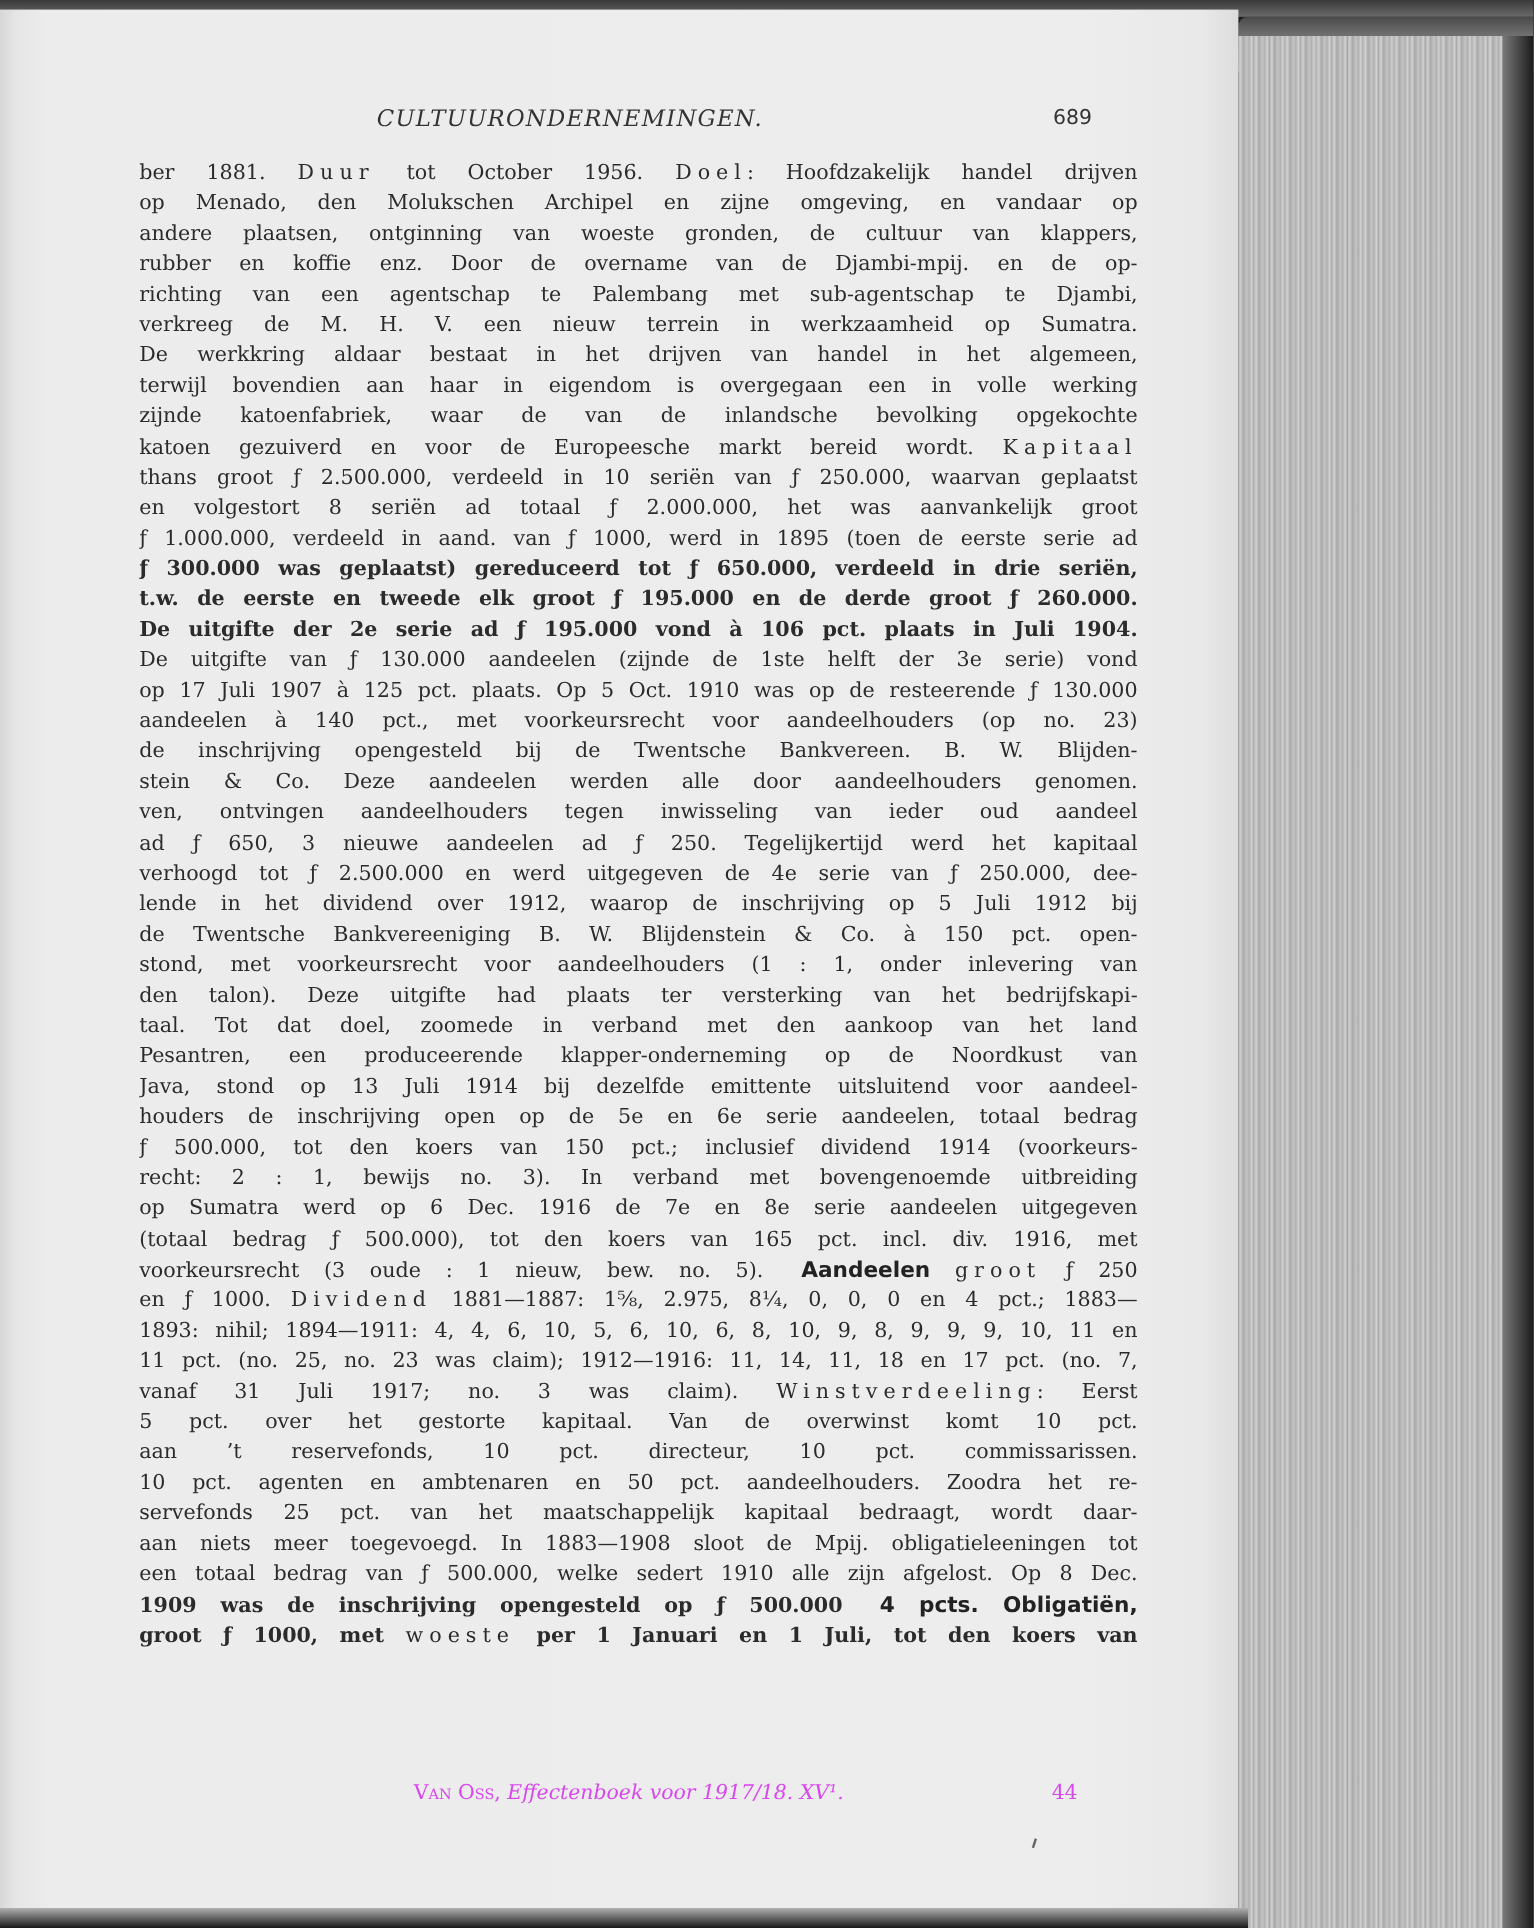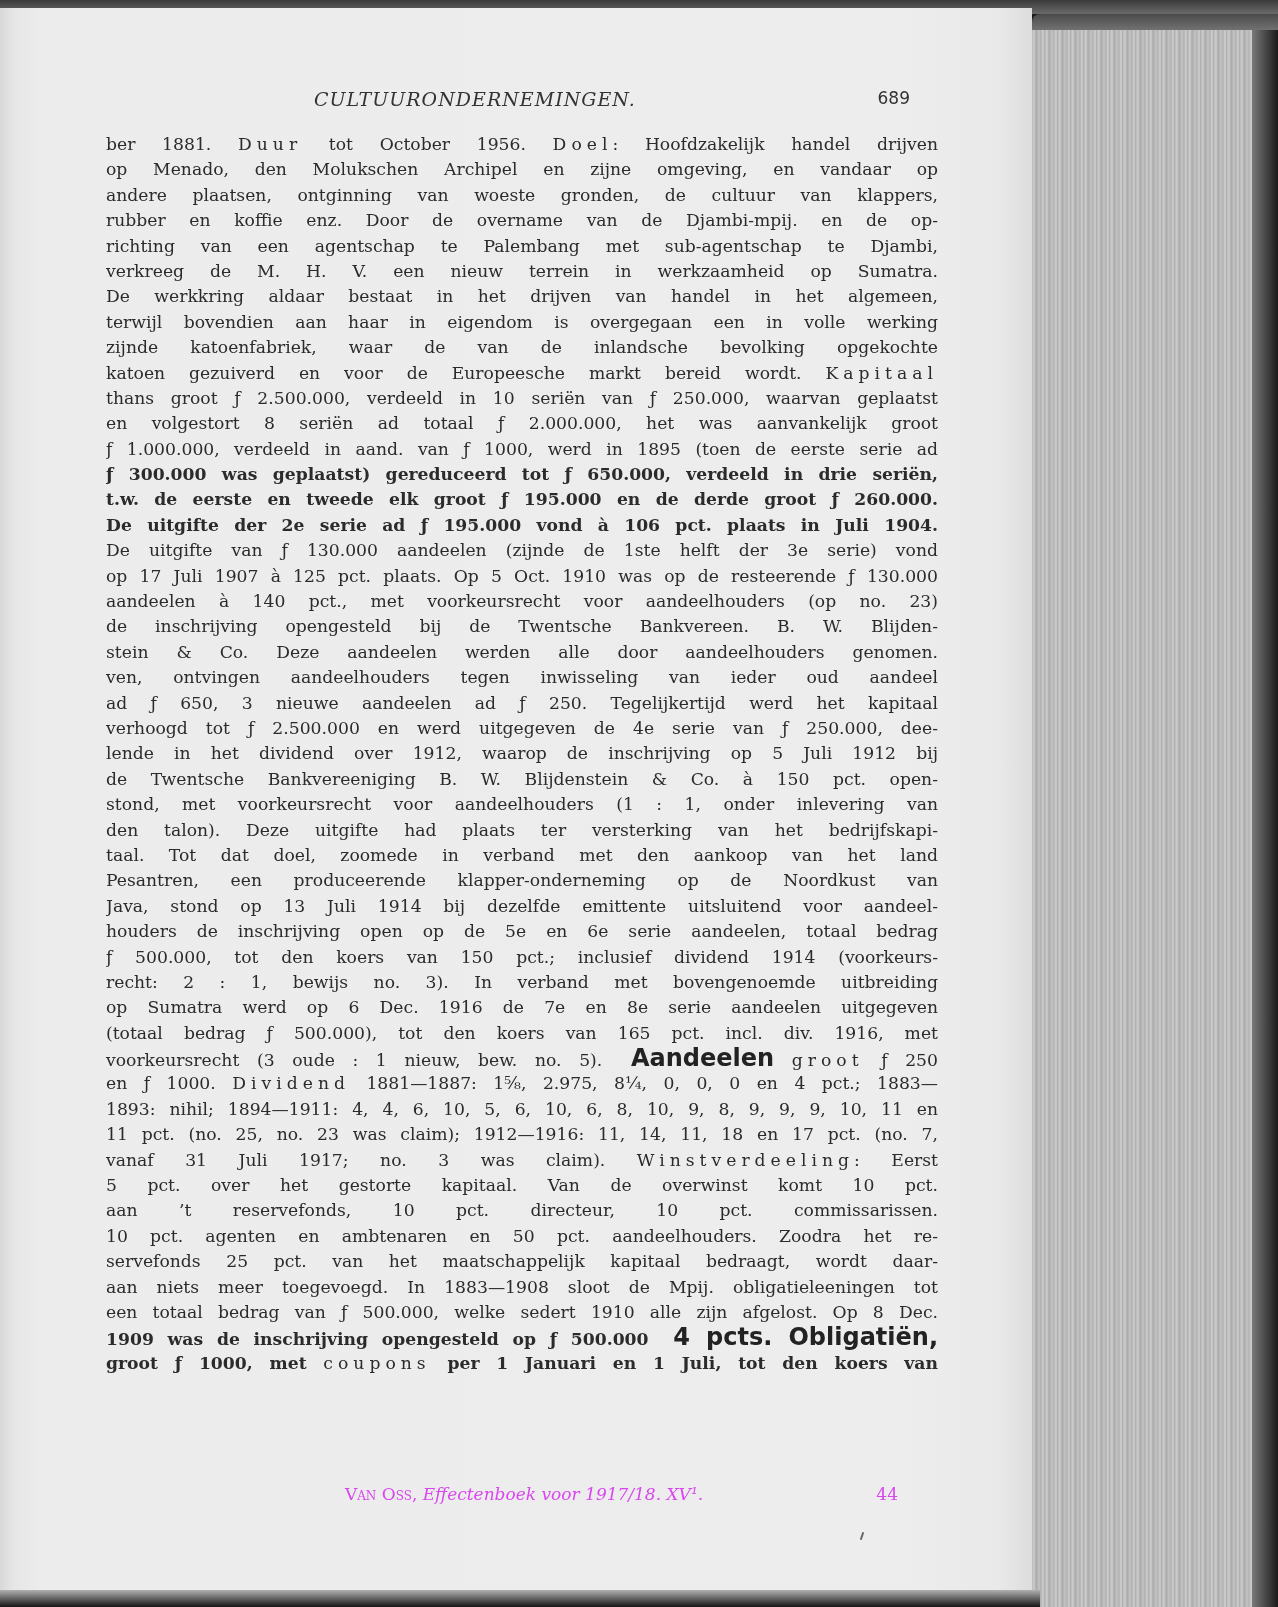--- a/index.html
+++ b/index.html
@@ -42,32 +42,32 @@
     }
     .running-head .title {
       position: absolute; left: 230px; top: 0;
       font-style: italic; letter-spacing: 1px;
     }
     .running-head .pagenum {
       position: absolute; right: 4px; top: 0;
       font-family: "DejaVu Sans", sans-serif; font-size: 17px;
     }
     .body-text {
-      position: absolute; left: 106px; top: 132px; width: 832px;
+      position: absolute; left: 116px; top: 132px; width: 832px;
       font-size: 17.2px; line-height: 25.4px; color: #2b2b2b;
     }
     .line {
       display: block; white-space: nowrap;
       text-align: justify; text-align-last: justify;
       height: 25.4px; overflow: hidden;
     }
     .spaced { letter-spacing: 5px; }
     .bold-sans {
       font-family: "DejaVu Sans", "Liberation Sans", sans-serif; font-weight: bold;
-      font-size: 24px; color: #222; margin-left: 11px;
+      font-size: 18px; color: #222; margin-left: 11px;
     }
     .boldish { font-weight: bold; margin-top: 40px; }
     .footer {
       position: absolute; left: 124px; top: 1484px; width: 800px; height: 26px;
       font-size: 17px; color: #d946ef; text-align: center;
     }
     .footer .author { font-variant: small-caps; }
     .footer .book { font-style: italic; }
     .footer .sig { position: absolute; right: 26px; top: 0; }
     .pen-mark {
@@ -133,21 +133,21 @@
     <span class="line"><span>1893: nihil; 1894—1911: 4, 4, 6, 10, 5, 6, 10, 6, 8, 10, 9, 8, 9, 9, 9, 10, 11 en</span></span>
     <span class="line"><span>11 pct. (no. 25, no. 23 was claim); 1912—1916: 11, 14, 11, 18 en 17 pct. (no. 7,</span></span>
     <span class="line"><span>vanaf 31 Juli 1917; no. 3 was claim).  </span><span class="spaced">Winstverdeeling</span><span>:  Eerst</span></span>
     <span class="line"><span>5 pct.  over  het  gestorte  kapitaal.   Van de overwinst komt 10 pct.</span></span>
     <span class="line"><span>aan  ’t  reservefonds,  10  pct.  directeur,  10  pct.  commissarissen.</span></span>
     <span class="line"><span>10 pct. agenten en ambtenaren en 50 pct. aandeelhouders. Zoodra het re-</span></span>
     <span class="line"><span>servefonds 25 pct. van het maatschappelijk kapitaal bedraagt, wordt daar-</span></span>
     <span class="line"><span>aan niets meer toegevoegd. In 1883—1908 sloot de Mpij. obligatieleeningen tot</span></span>
     <span class="line"><span>een totaal bedrag van ƒ 500.000, welke sedert 1910 alle zijn afgelost. Op 8 Dec.</span></span>
     <span class="line"><span class="boldish">1909 was de inschrijving opengesteld op ƒ 500.000 </span><span class="bold-sans">4 pcts. Obligatiën,</span></span>
-    <span class="line"><span class="boldish">groot ƒ 1000, met </span><span class="spaced">coupons</span><span class="boldish"> per 1 Januari en 1 Juli, tot den koers van</span></span>
+    <span class="line"><span class="boldish">groot ƒ 1000, met </span><span class="spaced">woeste</span><span class="boldish"> per 1 Januari en 1 Juli, tot den koers van</span></span>
   </div>
 
 <div class="footer">
   <span class="author">Van Oss,</span>
   <span class="book">Effectenboek voor 1917/18.</span>
   <span class="book">XV¹.</span>
   <span class="sig">44</span>
 </div>
 
 <div class="pen-mark"></div>

